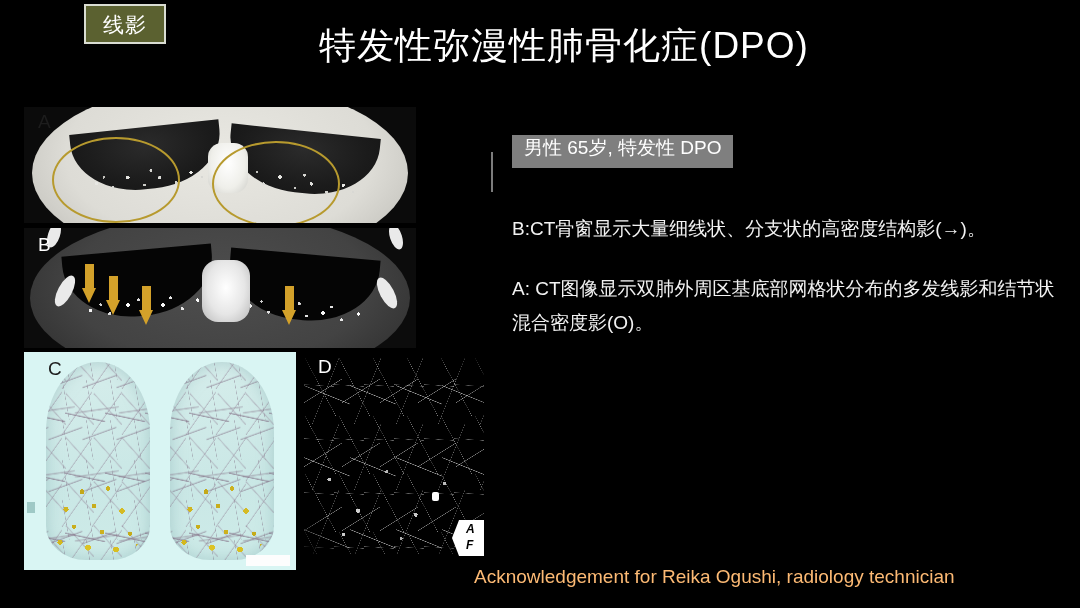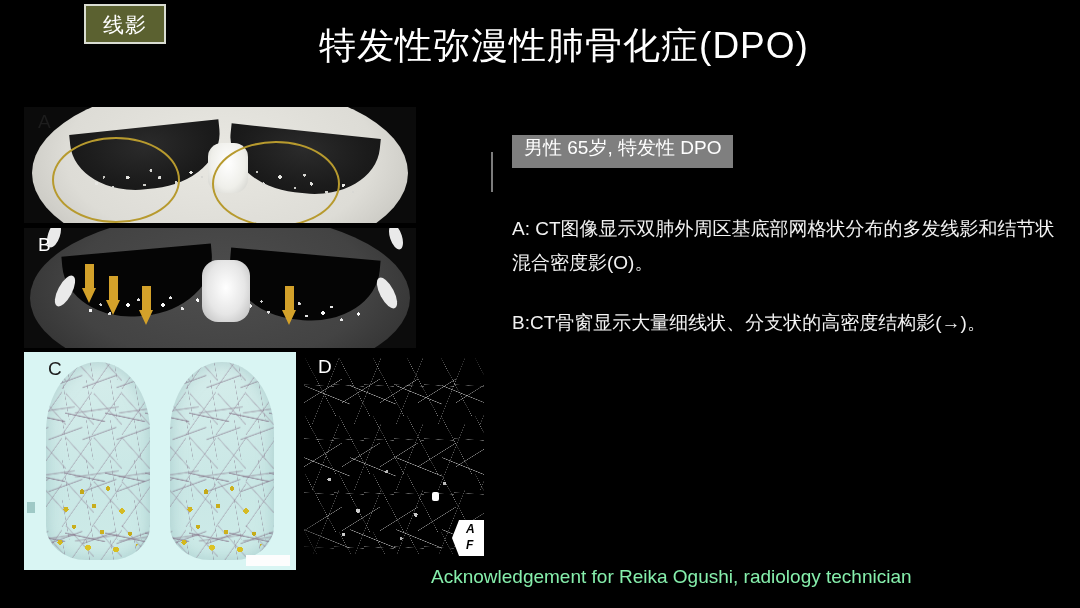--- a/index.html
+++ b/index.html
@@ -23,21 +23,21 @@
 
   .subtitle-bar{position:absolute;left:512px;top:135px;height:33px;
                 background:#7f7f7f;display:flex;
                 padding:0 12px;box-sizing:border-box;}
   .subtitle-bar span{font-size:19px;color:#ffffff;white-space:nowrap;}
 
   .body-text{position:absolute;left:512px;top:212px;width:556px;}
   .para{font-size:19px;line-height:34px;color:#f2f2f2;margin:0 0 26px 0;}
   .para:last-child{margin-bottom:0;}
 
-  .ack{position:absolute;left:431px;top:566px;font-size:19px;color:#86efac;}
+  .ack{position:absolute;left:474px;top:566px;font-size:19px;color:#fdba74;}
 
   
   .panel{position:absolute;overflow:hidden;}
 
   
   #panel-a{left:24px;top:107px;width:392px;height:116px;background:#0a0a0a;}
   .ct-a-bg{position:absolute;inset:0;
     background:
       radial-gradient(ellipse 150px 70px at 50% 118%, #f2f1ec 0%, #e6e5df 55%, rgba(230,229,223,0) 72%),
       radial-gradient(ellipse 210px 120px at 50% 135%, #cfcec8 0%, rgba(207,206,200,0) 70%),
@@ -254,19 +254,19 @@
     <span class="panel-letter" style="left:18px;top:4px;">D</span>
   </div>
 
   <div class="tick"></div>
 
   <div class="subtitle-bar">
     <span>男性 65岁, 特发性 DPO</span>
   </div>
 
   <div class="body-text">
+    <p class="para">B:CT骨窗显示大量细线状、分支状的高密度结构影(→)。</p>
     <p class="para">A: CT图像显示双肺外周区基底部网格状分布的多发线影和结节状混合密度影(O)。</p>
-    <p class="para">B:CT骨窗显示大量细线状、分支状的高密度结构影(→)。</p>
   </div>
 
   <div class="ack">Acknowledgement for Reika Ogushi, radiology technician</div>
 
 </div>
 
 </body></html>

